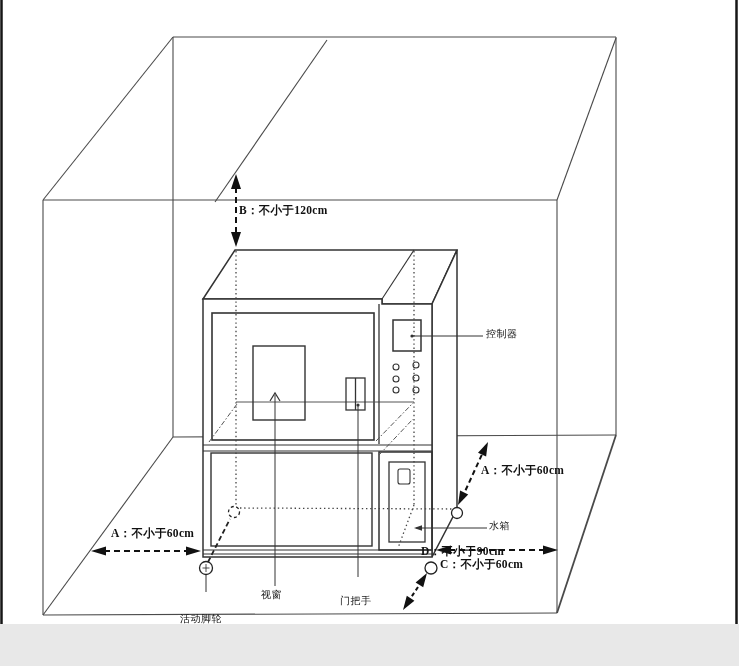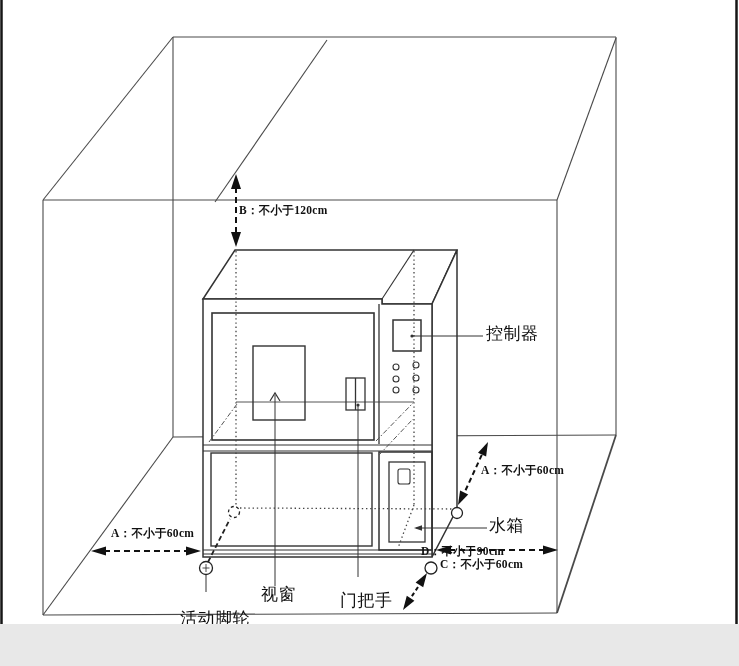--- a/index.html
+++ b/index.html
@@ -9,21 +9,21 @@
     background:#ffffff;
     font-family:"Liberation Serif","DejaVu Serif",serif;
     overflow:hidden;
     text-decoration:underline;
   }
   .canvas svg{position:absolute;left:0;top:0;}
   .lbl{
     position:absolute;
     white-space:nowrap;
     color:#111;
-    font-size:17px;
+    font-size:10px;
     line-height:13px;
     letter-spacing:0.5px;
   }
   .dim{
     font-weight:bold;
     font-size:11.5px;
     letter-spacing:0.3px;
   }
 </style>
 </head>

